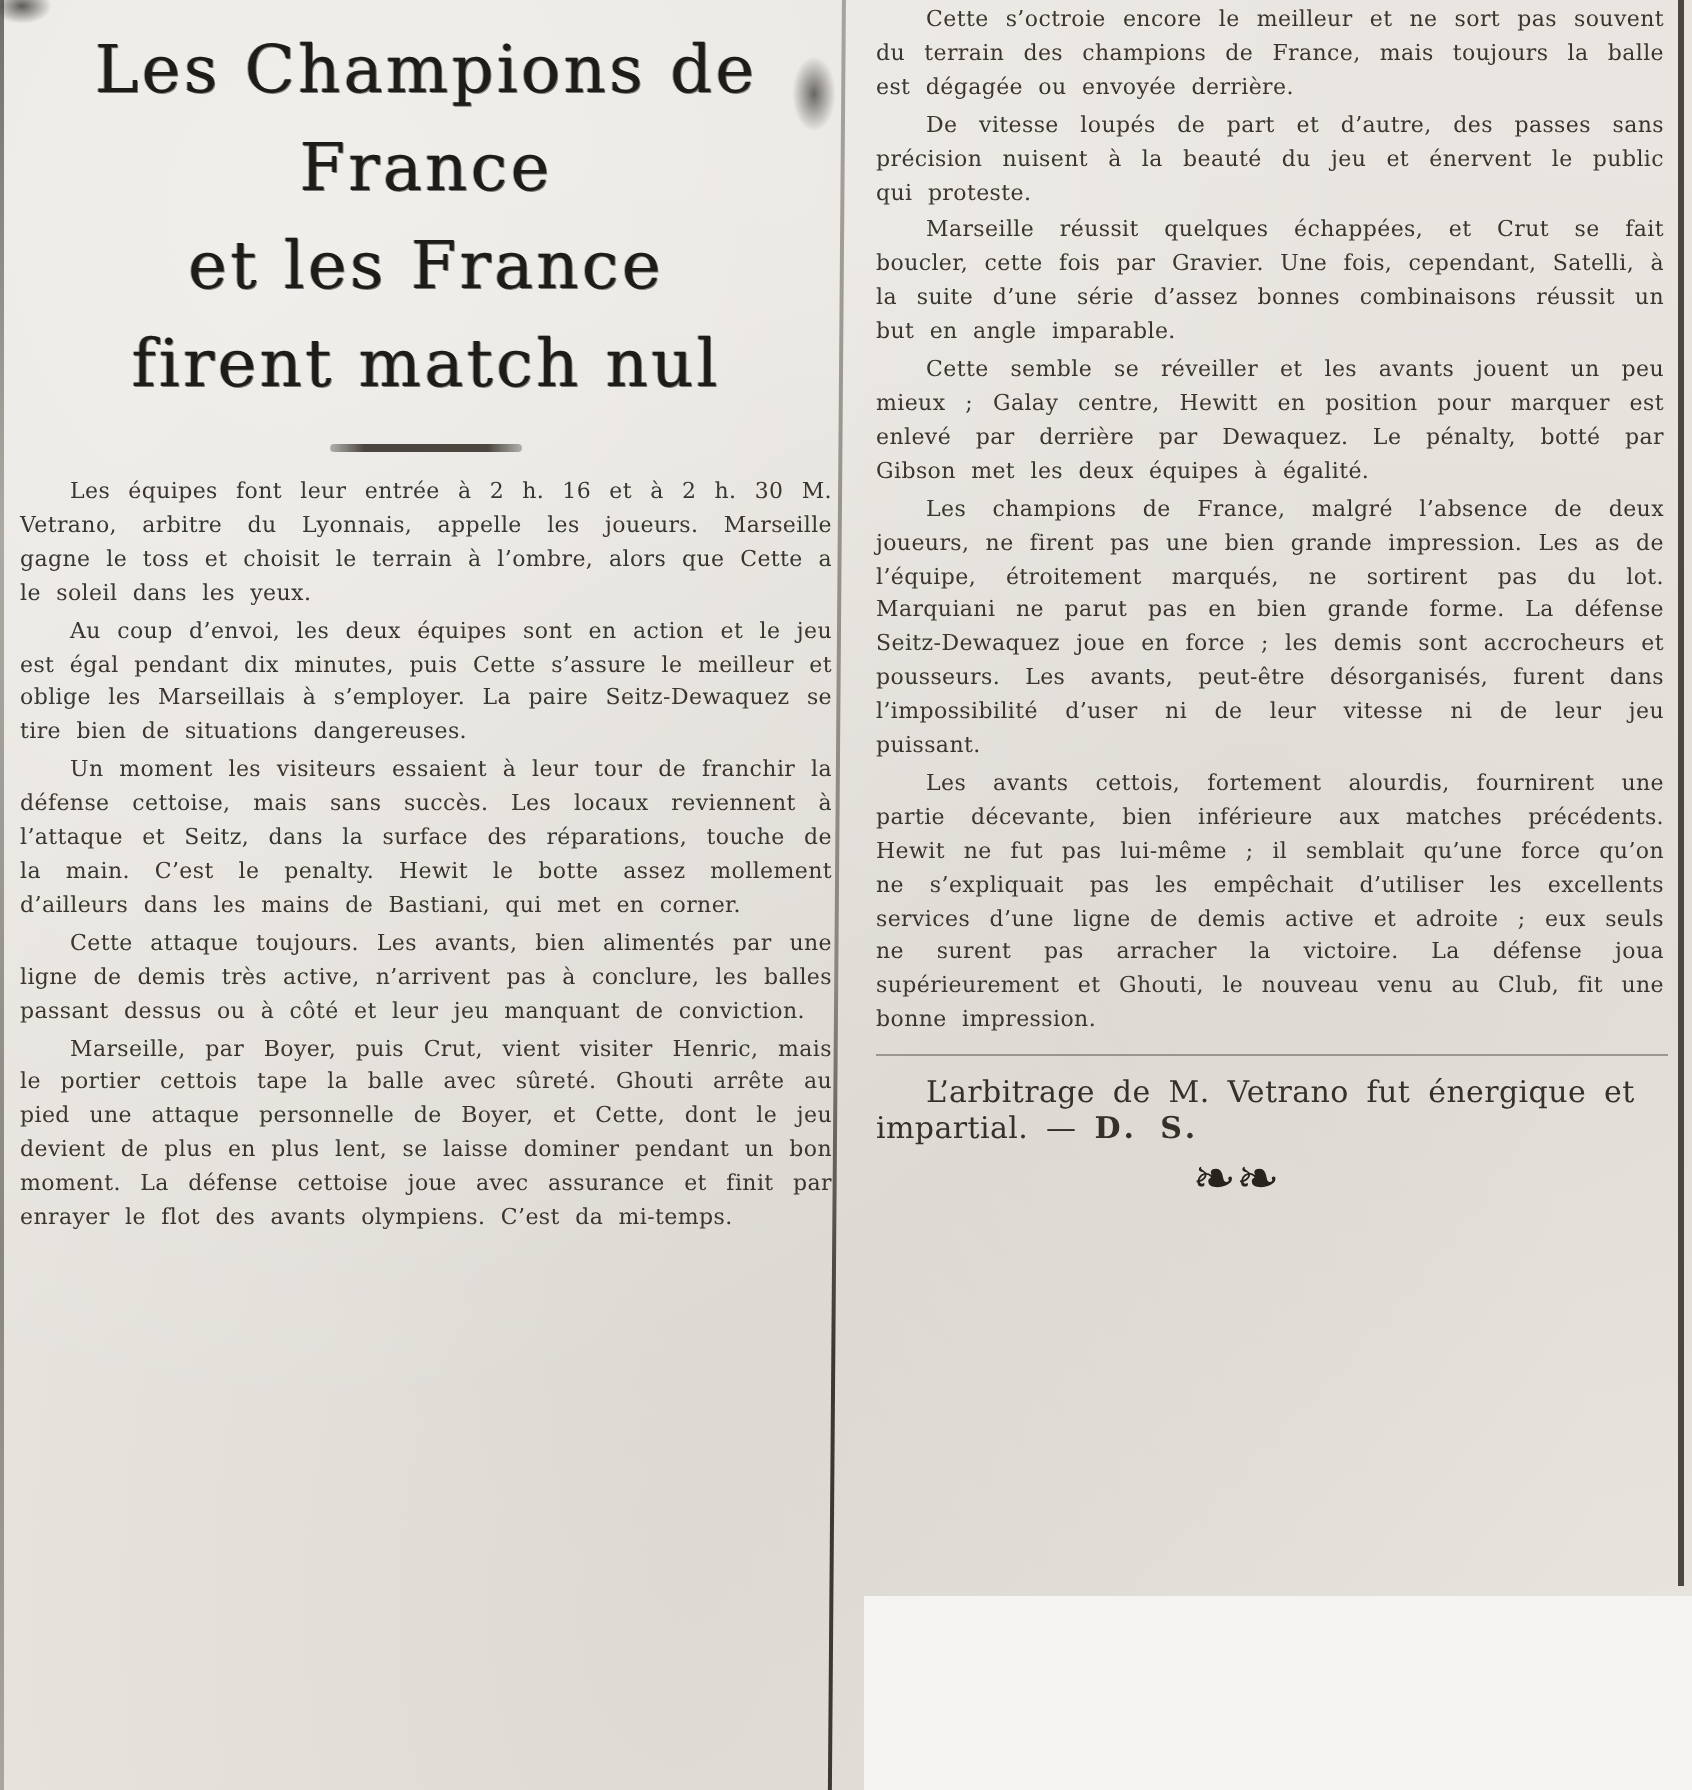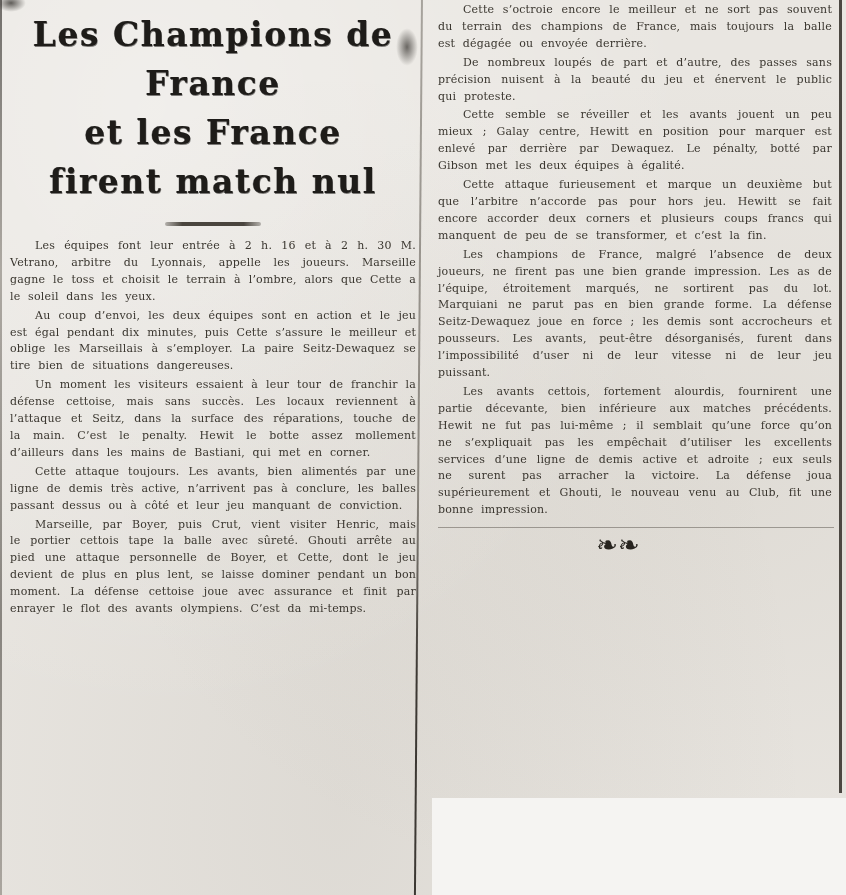--- a/index.html
+++ b/index.html
@@ -44,21 +44,21 @@
   .col-left {
     position: absolute; left: 10px; top: 6px; width: 406px;
   }
   .col-right {
     position: absolute; left: 438px; top: 2px; width: 396px;
   }
   
   .headline {
     margin: 4px 0 0 0;
     text-align: center;
-    font-weight: bold;
+    font-weight: normal;
     font-size: 33px;
     line-height: 49px;
     letter-spacing: 1.5px;
     color: #1e1c19;
     text-shadow: 0.5px 0.5px 0 rgba(30,28,25,0.55), -0.5px 0 0 rgba(30,28,25,0.35);
   }
   .headline-rule {
     width: 96px; height: 4px;
     margin: 16px auto 12px auto;
     background: linear-gradient(90deg, rgba(70,65,58,0.35), #4a453e 18%, #4a453e 82%, rgba(70,65,58,0.35));
@@ -135,23 +135,26 @@
 
     <p class="body-par">Les équipes font leur entrée à 2 h. 16 et à 2 h. 30 M. Vetrano, arbitre du Lyonnais, appelle les joueurs. Marseille gagne le toss et choisit le terrain à l’ombre, alors que Cette a le soleil dans les yeux.</p>
     <p class="body-par">Au coup d’envoi, les deux équipes sont en action et le jeu est égal pendant dix minutes, puis Cette s’assure le meilleur et oblige les Marseillais à s’employer. La paire Seitz-Dewaquez se tire bien de situations dangereuses.</p>
     <p class="body-par">Un moment les visiteurs essaient à leur tour de franchir la défense cettoise, mais sans succès. Les locaux reviennent à l’attaque et Seitz, dans la surface des réparations, touche de la main. C’est le penalty. Hewit le botte assez mollement d’ailleurs dans les mains de Bastiani, qui met en corner.</p>
     <p class="body-par">Cette attaque toujours. Les avants, bien alimentés par une ligne de demis très active, n’arrivent pas à conclure, les balles passant dessus ou à côté et leur jeu manquant de conviction.</p>
     <p class="body-par">Marseille, par Boyer, puis Crut, vient visiter Henric, mais le portier cettois tape la balle avec sûreté. Ghouti arrête au pied une attaque personnelle de Boyer, et Cette, dont le jeu devient de plus en plus lent, se laisse dominer pendant un bon moment. La défense cettoise joue avec assurance et finit par enrayer le flot des avants olympiens. C’est da mi-temps.</p>
   </div>
 
   <div class="col-right">
     <p class="body-par">Cette s’octroie encore le meilleur et ne sort pas souvent du terrain des champions de France, mais toujours la balle est dégagée ou envoyée derrière.</p>
-    <p class="body-par">De nombreux loupés de part et d’autre, des passes sans précision nuisent à la beauté du jeu et énervent le public qui proteste.</p>
+    <p class="body-par">De vitesse loupés de part et d’autre, des passes sans précision nuisent à la beauté du jeu et énervent le public qui proteste.</p>
+    <p class="body-par">Marseille réussit quelques échappées, et Crut se fait boucler, cette fois par Gravier. Une fois, cependant, Satelli, à la suite d’une série d’assez bonnes combinaisons réussit un but en angle imparable.</p>
     <p class="body-par">Cette semble se réveiller et les avants jouent un peu mieux ; Galay centre, Hewitt en position pour marquer est enlevé par derrière par Dewaquez. Le pénalty, botté par Gibson met les deux équipes à égalité.</p>
-    <p class="body-par">Cette attaque furieusement et marque un deuxième but que l’arbitre n’accorde pas pour hors jeu. Hewitt se fait encore accorder deux corners et plusieurs coups francs qui manquent de peu de se transformer, et c’est la fin.</p>
     <p class="body-par">Les champions de France, malgré l’absence de deux joueurs, ne firent pas une bien grande impression. Les as de l’équipe, étroitement marqués, ne sortirent pas du lot. Marquiani ne parut pas en bien grande forme. La défense Seitz-Dewaquez joue en force ; les demis sont accrocheurs et pousseurs. Les avants, peut-être désorganisés, furent dans l’impossibilité d’user ni de leur vitesse ni de leur jeu puissant.</p>
     <p class="body-par">Les avants cettois, fortement alourdis, fournirent une partie décevante, bien inférieure aux matches précédents. Hewit ne fut pas lui-même ; il semblait qu’une force qu’on ne s’expliquait pas les empêchait d’utiliser les excellents services d’une ligne de demis active et adroite ; eux seuls ne surent pas arracher la victoire. La défense joua supérieurement et Ghouti, le nouveau venu au Club, fit une bonne impression.</p>
 
     <div class="footer-rule"></div>
+    <p class="footer-par">
+      <span>L’arbitrage de M. Vetrano fut énergique et impartial. — </span><span class="sig">D. S.</span>
+    </p>
     <div class="ornament">❧❧</div>
   </div>
 
 </div>
 
 </body></html>

